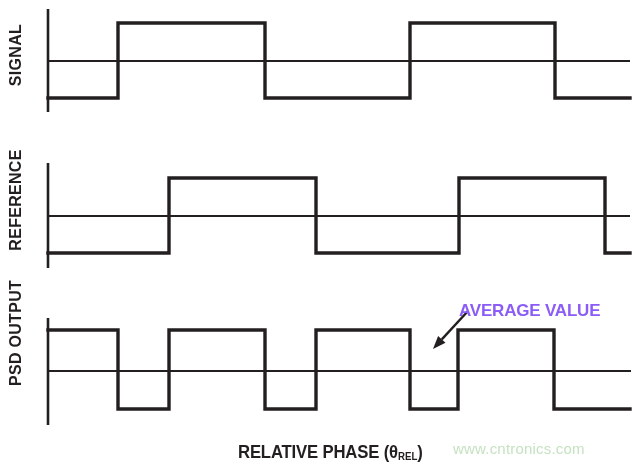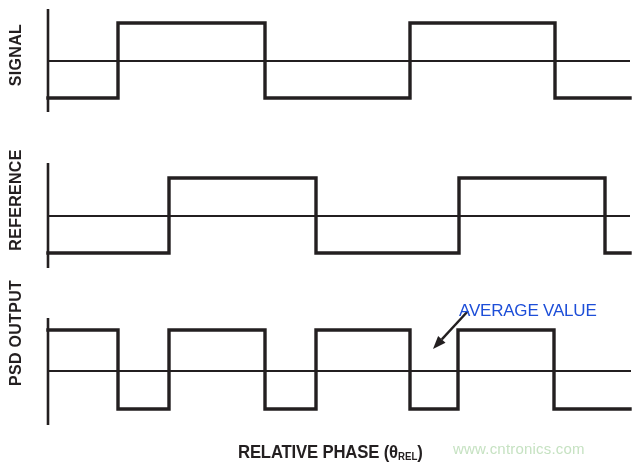--- a/index.html
+++ b/index.html
@@ -16,22 +16,22 @@
     transform:translate(-50%,-50%) rotate(-90deg);
     font-weight:bold;font-size:16px;
     letter-spacing:0.3px;
     color:#231f20;white-space:nowrap;
   }
   #label-signal{left:16px;top:55px;}
   #label-reference{left:16px;top:200px;}
   #label-psd-output{left:16px;top:333px;}
   .annotation-label{
     position:absolute;left:459px;top:301px;
-    font-weight:normal;font-size:17px;letter-spacing:-0.2px;
-    color:#1d4ed8;white-space:nowrap;text-align:right;
+    font-weight:bold;font-size:17px;letter-spacing:-0.2px;
+    color:#8b5cf6;white-space:nowrap;text-align:right;
   }
   .x-axis-label{
     position:absolute;left:238px;top:441px;
     font-weight:bold;font-size:19px;letter-spacing:-0.2px;
     color:#231f20;white-space:nowrap;
     transform:scaleX(0.88);transform-origin:left center;
   }
   .x-axis-label sub{
     font-size:0.58em;letter-spacing:0;
     vertical-align:-0.22em;

